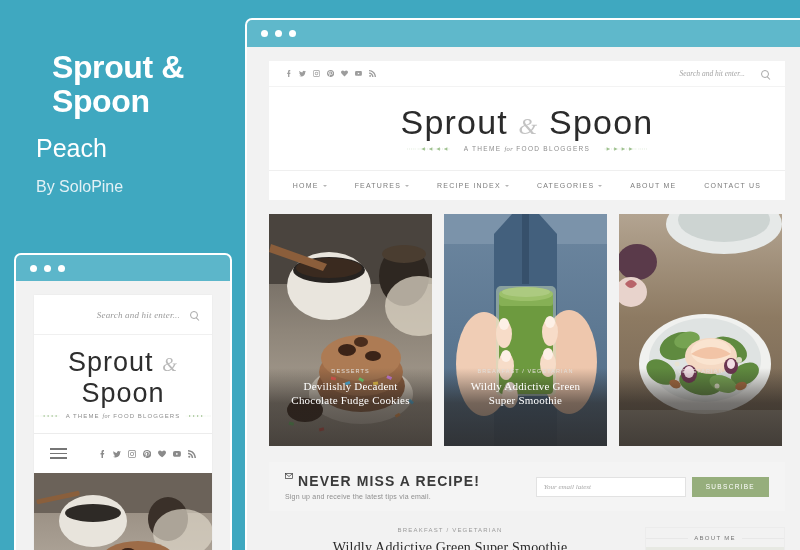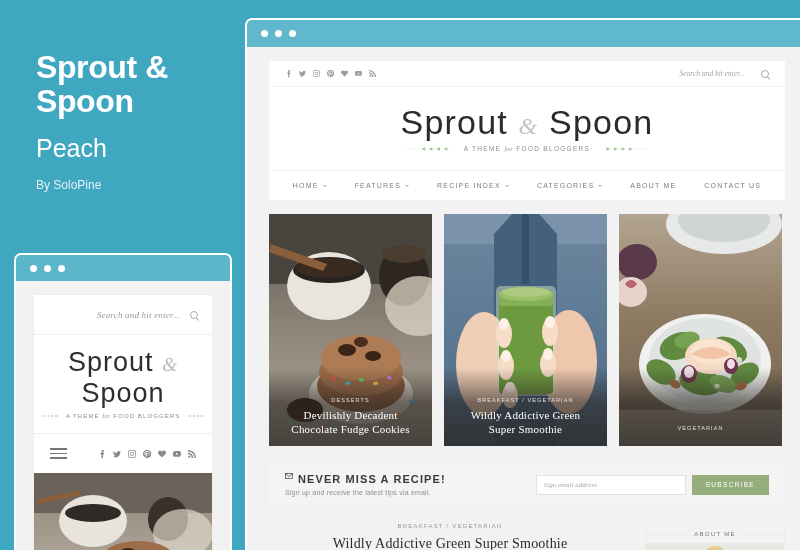--- a/index.html
+++ b/index.html
@@ -9,31 +9,31 @@
     font-family: "Liberation Sans", sans-serif;
   }
   body { background: #3fa8c0; position: relative; }
 
   
   #promo {
     position: absolute; left: 0; top: 0; width: 245px; height: 550px;
     background: #3fa8c0;
   }
   #promo-title {
-    position: absolute; left: 36px; top: 50px; width: 200px;
+    position: absolute; left: 52px; top: 50px; width: 200px;
     color: #ffffff; font-size: 32px; line-height: 34px;
     font-weight: bold; letter-spacing: -0.4px;
   }
   #promo-sub {
     position: absolute; left: 36px; top: 134px;
     color: #ffffff; font-size: 25px; font-weight: 300; letter-spacing: 0px;
   }
   #promo-by {
     position: absolute; left: 36px; top: 178px;
-    color: #e2f1f6; font-size: 12px; font-weight: 400;
+    color: #e2f1f6; font-size: 16px; font-weight: 400;
   }
 
   
   #mobile-window {
     position: absolute; left: 14px; top: 253px; width: 218px; height: 297px;
     border: 2px solid #ffffff; border-bottom: none;
     border-top-left-radius: 7px; border-top-right-radius: 7px;
     background: #f4f4f4; overflow: hidden;
   }
   .titlebar {
@@ -116,33 +116,33 @@
   .caret { width:0;height:0;border-left:2.5px solid transparent;border-right:2.5px solid transparent;
      border-top:2.5px solid #b5b5b5; display:inline-block;}
 
   
   #hero { display:flex; gap:12px; padding: 14px 0 0 0; }
   .card { position:relative; width:163px; height:232px; overflow:hidden; }
   .card .img { position:absolute; inset:0; }
   .card .overlay {
     position:absolute; left:0; right:0; bottom:0; height:78px;
     background: linear-gradient(to bottom, rgba(40,36,33,0) 0%, rgba(40,36,33,.62) 45%, rgba(40,36,33,.78) 100%);
-    display:flex; flex-direction:column; align-items:center; justify-content:flex-end;
+    display:flex; flex-direction:column; align-items:center; 
     padding-bottom:10px;
   }
   .card .cat { font-size:5.5px; letter-spacing:1.1px; color:#e2ded9; margin-bottom:5px; text-align:center;}
   .card .ttl { font-family:"Liberation Serif",serif; font-size:11px; color:#ffffff;
      text-align:center; line-height:14px; padding:0 12px; letter-spacing:.2px;}
 
   
   #newsletter {
     margin-top: 16px; background:#f4f4f4; padding: 11px 16px;
     display:flex; align-items:center; justify-content:space-between;
   }
-  #nl-left .h { font-size:11px; font-weight:bold; letter-spacing:1.1px; color:#3a3a3a;
+  #nl-left .h { font-size:14px; font-weight:bold; letter-spacing:1.1px; color:#3a3a3a;
      display:flex; align-items:flex-start; gap:5px;}
   #nl-left .s { font-size:7px; color:#8e8e8e; margin-top:4px; letter-spacing:.2px;}
   #nl-right { display:flex; align-items:stretch; gap:6px; }
   #nl-input {
     width:150px; height:20px; border:1px solid #e2e2e2; background:#fff;
     font-family:"Liberation Serif",serif; font-style:italic; font-size:7px; color:#a8a8a8;
     padding: 0 7px; display:flex; align-items:center;
   }
   #nl-btn {
     background:#96ae7c; color:#ffffff; font-size:6.5px; letter-spacing:1.3px;
@@ -528,21 +528,21 @@
         <div class="h">
           <svg width="8" height="6" viewBox="0 0 16 12">
             <rect x=".8" y=".8" width="14.4" height="10.4" fill="none" stroke="#3a3a3a" stroke-width="1.4"></rect>
             <path d="M1 1.5 L8 7 L15 1.5" fill="none" stroke="#3a3a3a" stroke-width="1.4"></path>
           </svg>
           <span>NEVER MISS A RECIPE!</span>
         </div>
         <div class="s">Sign up and receive the latest tips via email.</div>
       </div>
       <div id="nl-right">
-        <div id="nl-input">Sign email address</div>
+        <div id="nl-input">Your email latest</div>
         <div id="nl-btn">SUBSCRIBE</div>
       </div>
     </div>
 
     <div id="bottom">
       <div id="post">
         <div class="cat">BREAKFAST / VEGETARIAN</div>
         <div class="ttl">Wildly Addictive Green Super Smoothie</div>
 
       </div>

